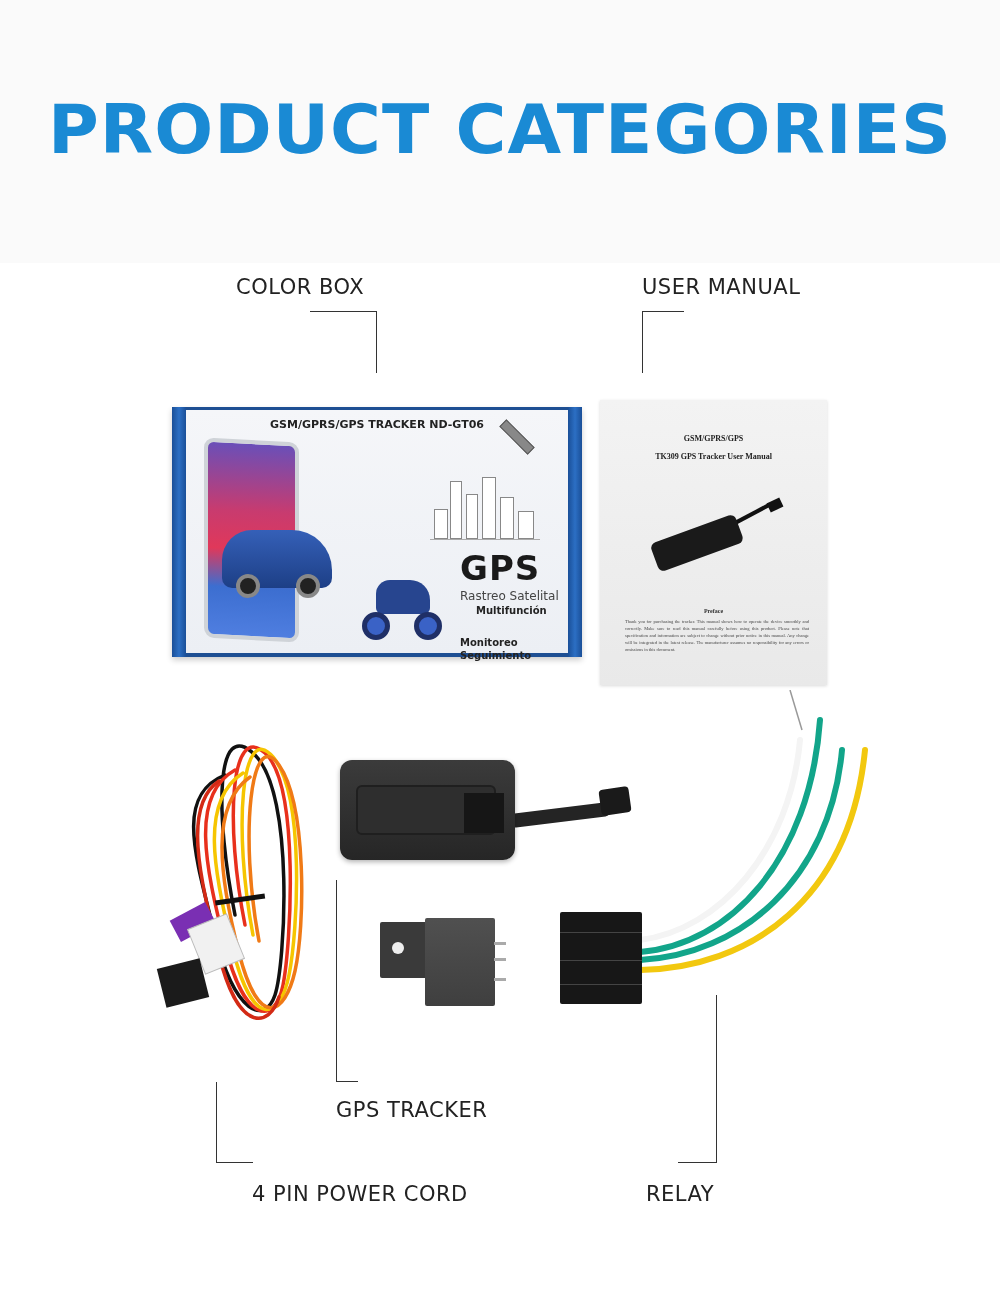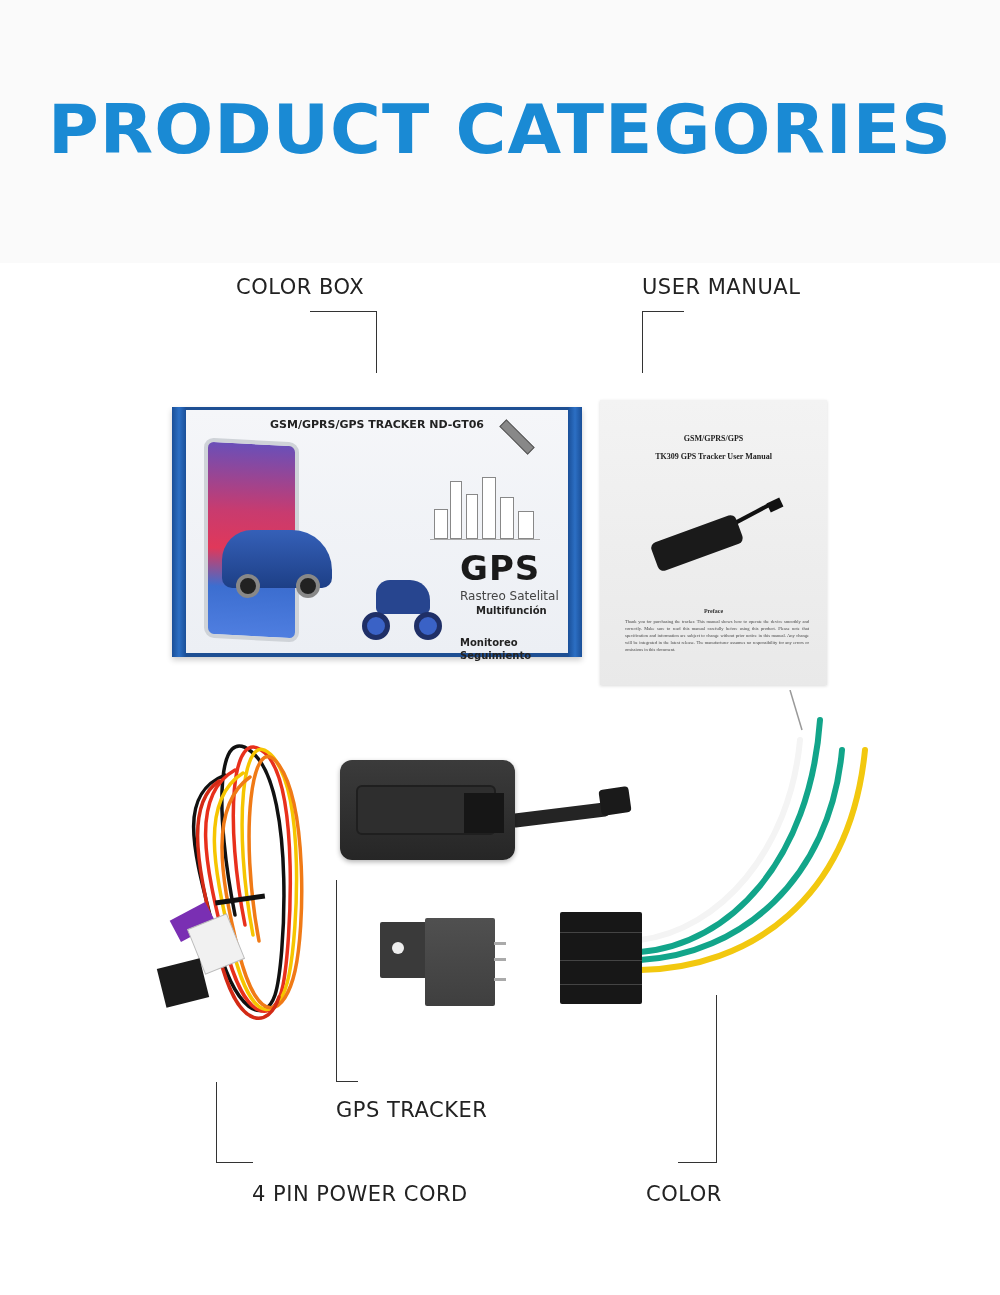--- a/index.html
+++ b/index.html
@@ -125,21 +125,21 @@
 <body>
 
 <div class="top-band"></div>
 
 <h1 class="page-title">PRODUCT CATEGORIES</h1>
 
 <div class="label" style="left:236px; top:277px;">COLOR BOX</div>
 <div class="label" style="left:642px; top:277px;">USER MANUAL</div>
 <div class="label" style="left:336px; top:1100px;">GPS TRACKER</div>
 <div class="label" style="left:216px; top:1184px;margin-left:36px;">4 PIN POWER CORD</div>
-<div class="label" style="left:646px; top:1184px;">COLOR</div>
+<div class="label" style="left:646px; top:1184px;">RELAY</div>
 
 <div class="leader" style="left:310px; top:311px; width:67px; height:1px;"></div>
 <div class="leader" style="left:376px; top:311px; width:1px; height:62px;"></div>
 <div class="leader" style="left:642px; top:311px; width:42px; height:1px;"></div>
 <div class="leader" style="left:642px; top:311px; width:1px; height:62px;"></div>
 <div class="leader" style="left:336px; top:880px; width:1px; height:202px;"></div>
 <div class="leader" style="left:336px; top:1081px; width:22px; height:1px;"></div>
 <div class="leader" style="left:216px; top:1082px; width:1px; height:81px;"></div>
 <div class="leader" style="left:216px; top:1162px; width:37px; height:1px;"></div>
 <div class="leader" style="left:716px; top:995px; width:1px; height:168px;"></div>

